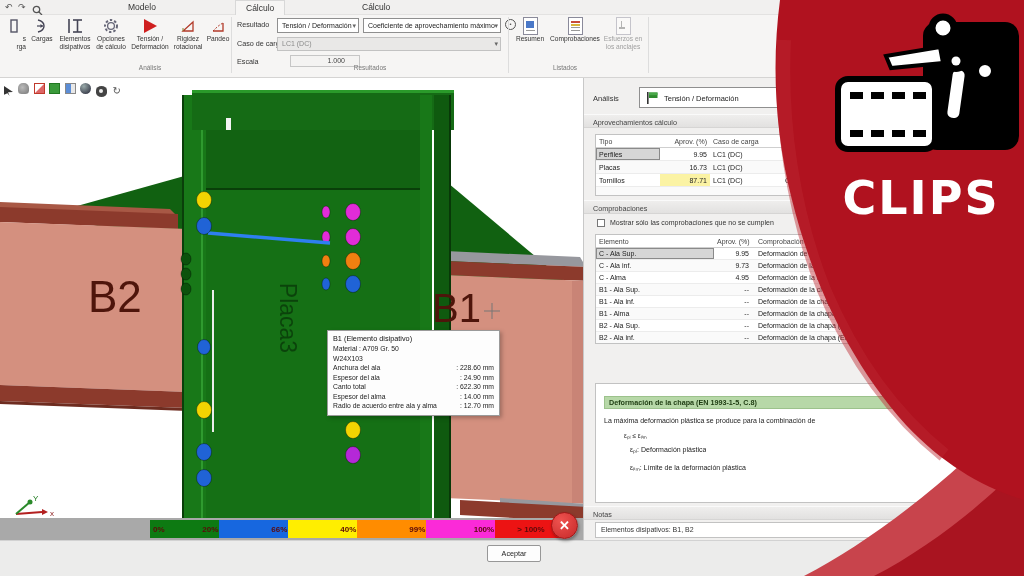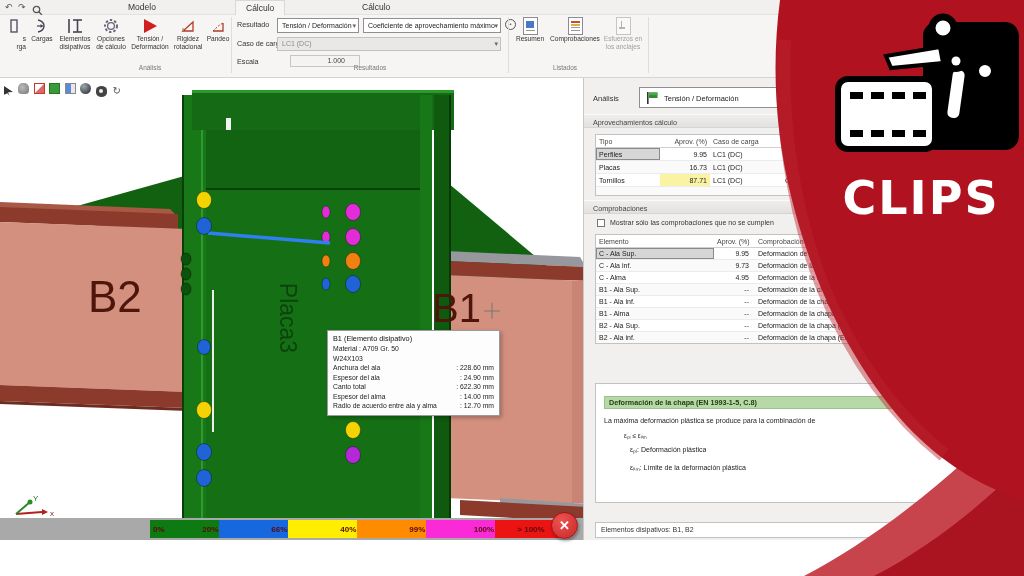--- a/index.html
+++ b/index.html
@@ -346,20 +346,23 @@
       <span class="seglabel" style="left:219px;transform:translateX(-104%)">20%</span>
       <span class="seglabel" style="left:288px;transform:translateX(-104%)">66%</span>
       <span class="seglabel" style="left:357px;transform:translateX(-104%)">40%</span>
       <span class="seglabel" style="left:426px;transform:translateX(-104%)">99%</span>
       <span class="seglabel" style="left:495px;transform:translateX(-104%)">100%</span>
       <span class="seglabel" style="left:500px;width:62px;text-align:center">&gt; 100%</span>
     </div>
     <div class="abs closebtn">✕</div>
   </div>
 
+  <div class="abs footer">
+    <div class="abs btn-aceptar">Aceptar</div>
+  </div>
 
   <div class="abs panel">
     <span class="abs" style="left:9px;top:16px;font-size:7.5px">Análisis</span>
     <div class="abs" style="left:55px;top:9px;width:300px;height:21px;background:#fff;border:1px solid #8f8f8f">
       <span class="abs" style="left:5px;top:3px">
         <svg width="14" height="14" viewBox="0 0 14 14">
             <rect x="2" y="1" width="1.6" height="12" fill="#333"></rect>
             <polygon points="4,1.5 12.5,1.5 12.5,7 4,7" fill="#2e8b2e"></polygon>
             <polygon points="4,1.5 12.5,1.5 12.5,4.2 4,4.2" fill="#49a849"></polygon>
           </svg>
@@ -453,20 +456,23 @@
     </div>
 
     <div class="abs whitebox" style="left:11px;top:305px;width:416px;height:120px">
       <div class="abs greenbar" style="left:8px;top:12px;width:330px;height:13px">Deformación de la chapa (EN 1993-1-5, C.8)</div>
       <div class="abs dtext" style="left:8px;top:33px;width:400px">La máxima deformación plástica se produce para la combinación de</div>
       <div class="abs dtext" style="left:28px;top:47px;font-size:6.5px">εₚₗ ≤ εₗᵢₘ</div>
       <div class="abs dtext" style="left:34px;top:61px">εₚₗ: Deformación plástica</div>
       <div class="abs dtext" style="left:34px;top:79px">εₗᵢₘ: Límite de la deformación plástica</div>
     </div>
 
+    <div class="abs secbar" style="top:428px">
+        <span>Notas</span>
+      </div>
     <div class="abs whitebox" style="left:11px;top:444px;width:416px;height:16px">
       <span class="abs" style="left:5px;top:3px;font-size:7px">Elementos disipativos: B1, B2</span>
     </div>
   </div>
 
   <svg class="abs banner" width="280" height="576" viewBox="0 0 280 576">
     <path d="M 60 576 C 130 540 220 470 280 400 L 280 576 Z" fill="#c8444c"></path>
     <path d="M 130 576 C 185 548 245 500 280 462 L 280 576 Z" fill="#a91420"></path>
     <path d="M 36 0 C 28 60 30 130 48 200 C 68 280 104 360 162 425 C 200 465 238 487 280 500 L 280 0 Z" fill="#b0121f"></path>
     <path d="M 40 40 C 36 120 48 210 80 290 C 110 360 150 415 200 455" fill="none" stroke="#bd2731" stroke-width="14" opacity="0.45"></path>

